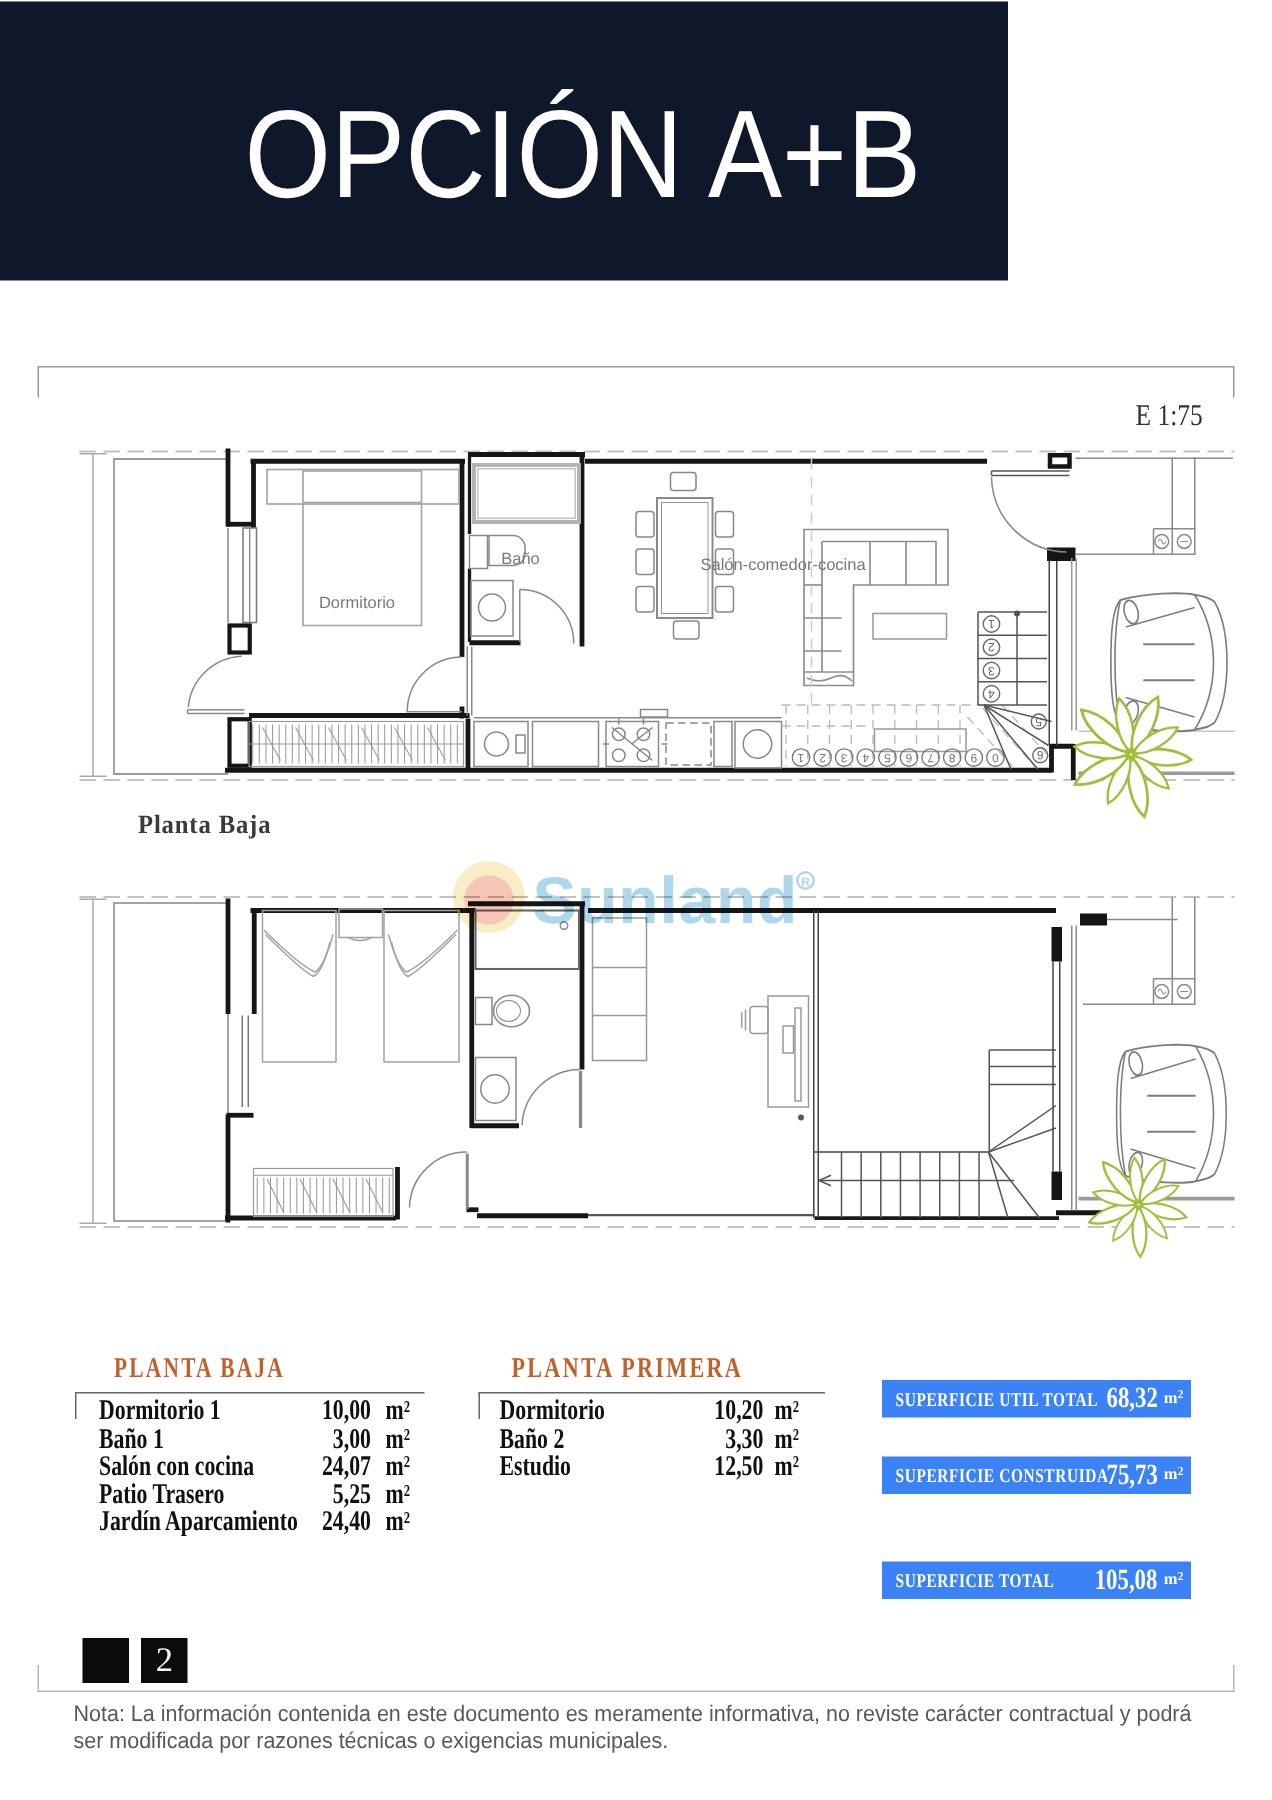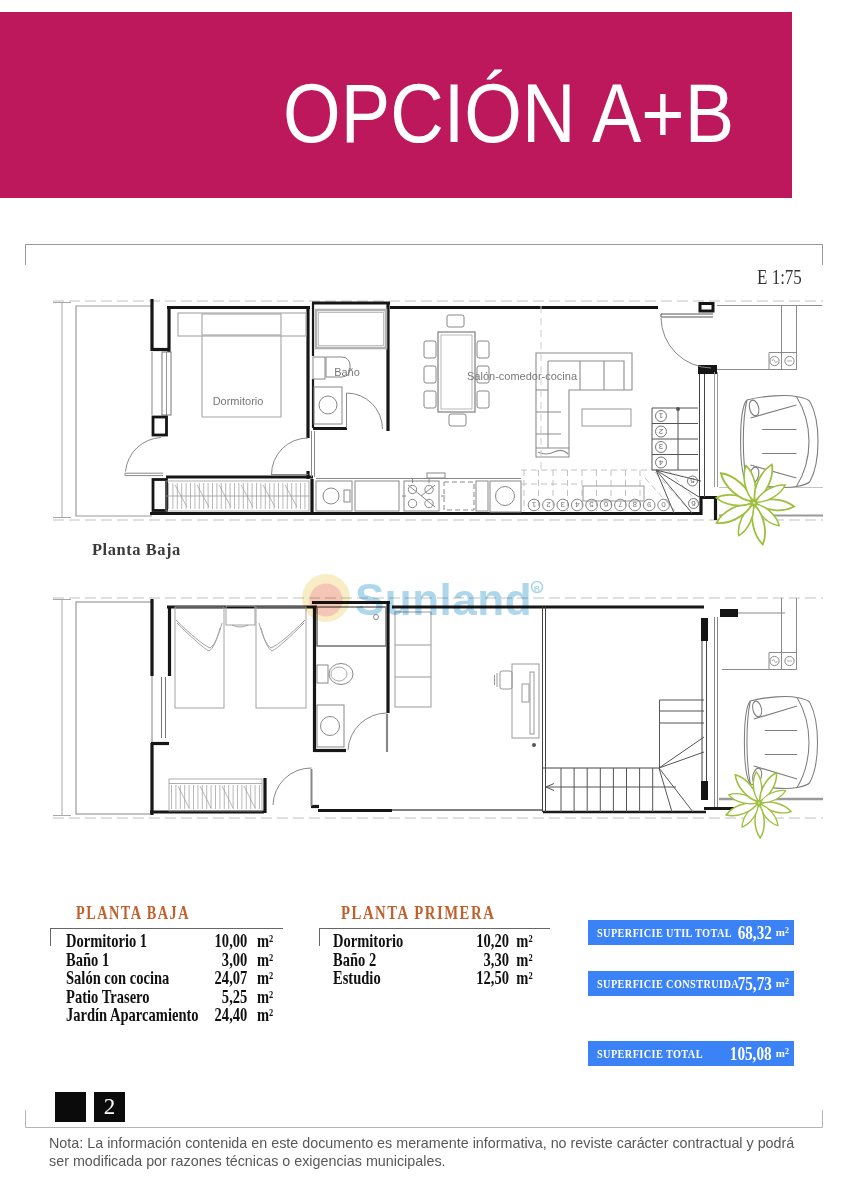--- a/index.html
+++ b/index.html
@@ -1,17 +1,17 @@
 <!DOCTYPE html>
 <html><head>
 <meta charset="utf-8">
 <style>
   html,body{margin:0;padding:0;width:848px;height:1200px;background:#fff;overflow:hidden}
   body{font-family:"Liberation Sans",sans-serif;position:relative}
-  #hdr{position:absolute;top:12px;left:0;width:792px;height:186px;background:#be185d}
+  #hdr{position:absolute;top:1px;left:0;width:672px;height:186px;background:#0f172a}
   #hdr span{position:absolute;right:58px;top:60px;font-size:83px;line-height:83px;color:#fff;font-family:"Liberation Sans",sans-serif;transform:scaleX(0.893);transform-origin:100% 0}
   svg{position:absolute;top:0;left:0}
   #e175{position:absolute;left:757px;top:266px;font-family:"Liberation Serif",serif;font-size:20px;color:#333;transform:scaleX(0.85);transform-origin:0 0}
   #pbaja{position:absolute;left:92px;top:539px;font-family:"Liberation Serif",serif;font-weight:bold;font-size:17.5px;color:#3a3a3a;letter-spacing:0.6px;transform:scaleX(0.94);transform-origin:0 0}
   .th2{position:absolute;font-family:"Liberation Serif",serif;font-weight:bold;color:#c2602c;font-size:19px;line-height:22px;letter-spacing:2px;white-space:nowrap;transform-origin:0 0}
   .rule{position:absolute;height:1px;background:#666}
   .brk{position:absolute;width:1px;background:#666}
   .tbl{position:absolute;font-family:"Liberation Serif",serif;font-weight:bold;font-size:19px;color:#101010;line-height:18.6px;transform:scaleX(0.765);transform-origin:0 0}
   .tbl .row{position:relative;white-space:nowrap}
   .tbl .num{position:absolute;top:0}

